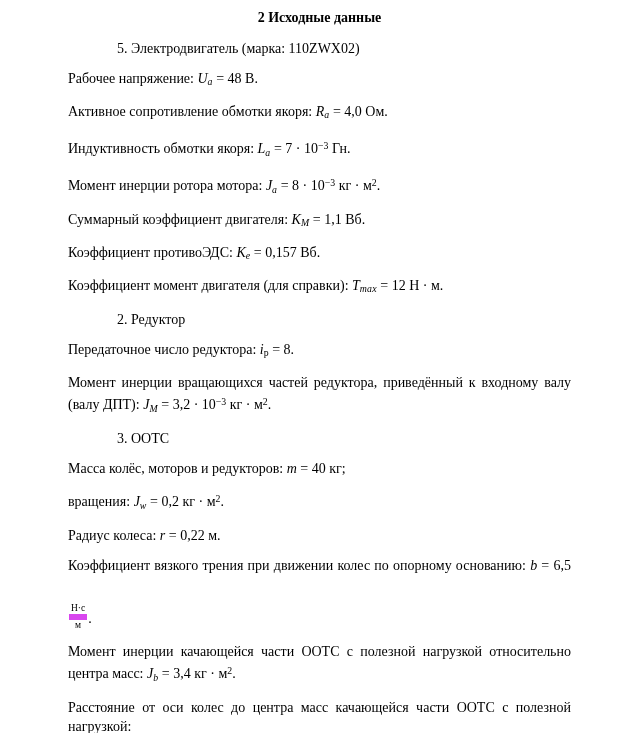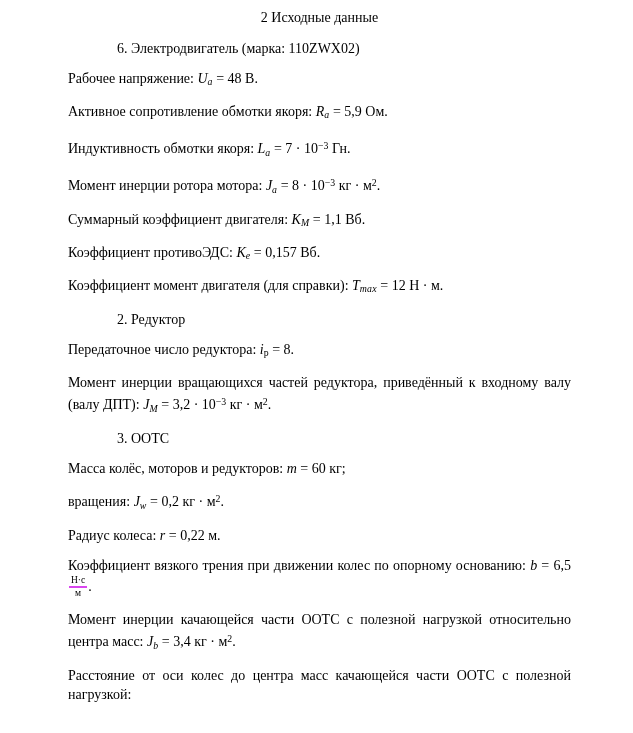--- a/index.html
+++ b/index.html
@@ -14,21 +14,21 @@
     font-size: 14px;
   }
   .page {
     box-sizing: border-box;
     width: 633px;
     min-height: 733px;
     padding: 8px 62px 8px 68px;
     background: #ffffff;
   }
   .doc-title {
-    font-weight: normal;
+    font-weight: bold;
     text-align: center;
     font-size: 14px;
     margin: 0 0 12px 0;
     line-height: 19px;
   }
   .para {
     margin: 0 0 11px 0;
     line-height: 19px;
     text-align: justify;
   }
@@ -57,46 +57,47 @@
   .frac {
     display: inline-block;
     text-align: center;
     vertical-align: -0.55em;
     font-size: 0.68em;
     line-height: 1.15;
     margin: 0 1px;
   }
   .frac .num {
     display: block;
-    border-bottom: 2px solid #d946ef;
+    border-bottom: 6px solid #d946ef;
     padding: 0 2px;
+    margin-top: 28px;
   }
   .frac .den {
     display: block;
     padding: 0 2px;
   }
 </style>
 </head>
 <body>
 
 <div class="page">
   <p class="doc-title">2 Исходные данные</p>
   <div>
-      <p class="para heading"><span class="seg-n">6. Электродвигатель (марка: 110ZWX02)</span></p>
+      <p class="para heading"><span class="seg-n">5. Электродвигатель (марка: 110ZWX02)</span></p>
       <p class="para"><span class="seg-n">Рабочее напряжение: </span><span class="seg-i">U</span><span class="seg-isub">a</span><span class="seg-n"> = 48 В.</span></p>
-      <p class="para"><span class="seg-n">Активное сопротивление обмотки якоря: </span><span class="seg-i">R</span><span class="seg-isub">a</span><span class="seg-n"> = 5,9 Ом.</span></p>
+      <p class="para"><span class="seg-n">Активное сопротивление обмотки якоря: </span><span class="seg-i">R</span><span class="seg-isub">a</span><span class="seg-n"> = 4,0 Ом.</span></p>
       <p class="para"><span class="seg-n">Индуктивность обмотки якоря: </span><span class="seg-i">L</span><span class="seg-isub">a</span><span class="seg-n"> = 7 · 10</span><span class="seg-sup">−3</span><span class="seg-n"> Гн.</span></p>
       <p class="para"><span class="seg-n">Момент инерции ротора мотора: </span><span class="seg-i">J</span><span class="seg-isub">a</span><span class="seg-n"> = 8 · 10</span><span class="seg-sup">−3</span><span class="seg-n"> кг · м</span><span class="seg-sup">2</span><span class="seg-n">.</span></p>
       <p class="para"><span class="seg-n">Суммарный коэффициент двигателя: </span><span class="seg-i">K</span><span class="seg-isub">M</span><span class="seg-n"> = 1,1 Вб.</span></p>
       <p class="para"><span class="seg-n">Коэффициент противоЭДС: </span><span class="seg-i">K</span><span class="seg-isub">e</span><span class="seg-n"> = 0,157 Вб.</span></p>
       <p class="para"><span class="seg-n">Коэффициент момент двигателя (для справки): </span><span class="seg-i">T</span><span class="seg-isub">max</span><span class="seg-n"> = 12 Н · м.</span></p>
       <p class="para heading"><span class="seg-n">2. Редуктор</span></p>
       <p class="para"><span class="seg-n">Передаточное число редуктора: </span><span class="seg-i">i</span><span class="seg-nsub">р</span><span class="seg-n"> = 8.</span></p>
       <p class="para"><span class="seg-n">Момент инерции вращающихся частей редуктора, приведённый к входному валу (валу ДПТ): </span><span class="seg-i">J</span><span class="seg-isub">M</span><span class="seg-n"> = 3,2 · 10</span><span class="seg-sup">−3</span><span class="seg-n"> кг · м</span><span class="seg-sup">2</span><span class="seg-n">.</span></p>
       <p class="para heading"><span class="seg-n">3. ООТС</span></p>
-      <p class="para"><span class="seg-n">Масса колёс, моторов и редукторов: </span><span class="seg-i">m</span><span class="seg-n"> = 60 кг;</span></p>
+      <p class="para"><span class="seg-n">Масса колёс, моторов и редукторов: </span><span class="seg-i">m</span><span class="seg-n"> = 40 кг;</span></p>
       <p class="para"><span class="seg-n">вращения: </span><span class="seg-i">J</span><span class="seg-isub">w</span><span class="seg-n"> = 0,2 кг · м</span><span class="seg-sup">2</span><span class="seg-n">.</span></p>
       <p class="para"><span class="seg-n">Радиус колеса: </span><span class="seg-i">r</span><span class="seg-n"> = 0,22 м.</span></p>
       <p class="para"><span class="seg-n">Коэффициент вязкого трения при движении колес по опорному основанию: </span><span class="seg-i">b</span><span class="seg-n"> = 6,5 </span><span class="frac"><span class="num">Н·с</span><span class="den">м</span></span><span class="seg-n">.</span></p>
       <p class="para"><span class="seg-n">Момент инерции качающейся части ООТС с полезной нагрузкой относительно центра масс: </span><span class="seg-i">J</span><span class="seg-isub">b</span><span class="seg-n"> = 3,4 кг · м</span><span class="seg-sup">2</span><span class="seg-n">.</span></p>
       <p class="para"><span class="seg-n">Расстояние от оси колес до центра масс качающейся части ООТС с полезной нагрузкой: </span></p>
     </div>
 </div>
 
 </body></html>

